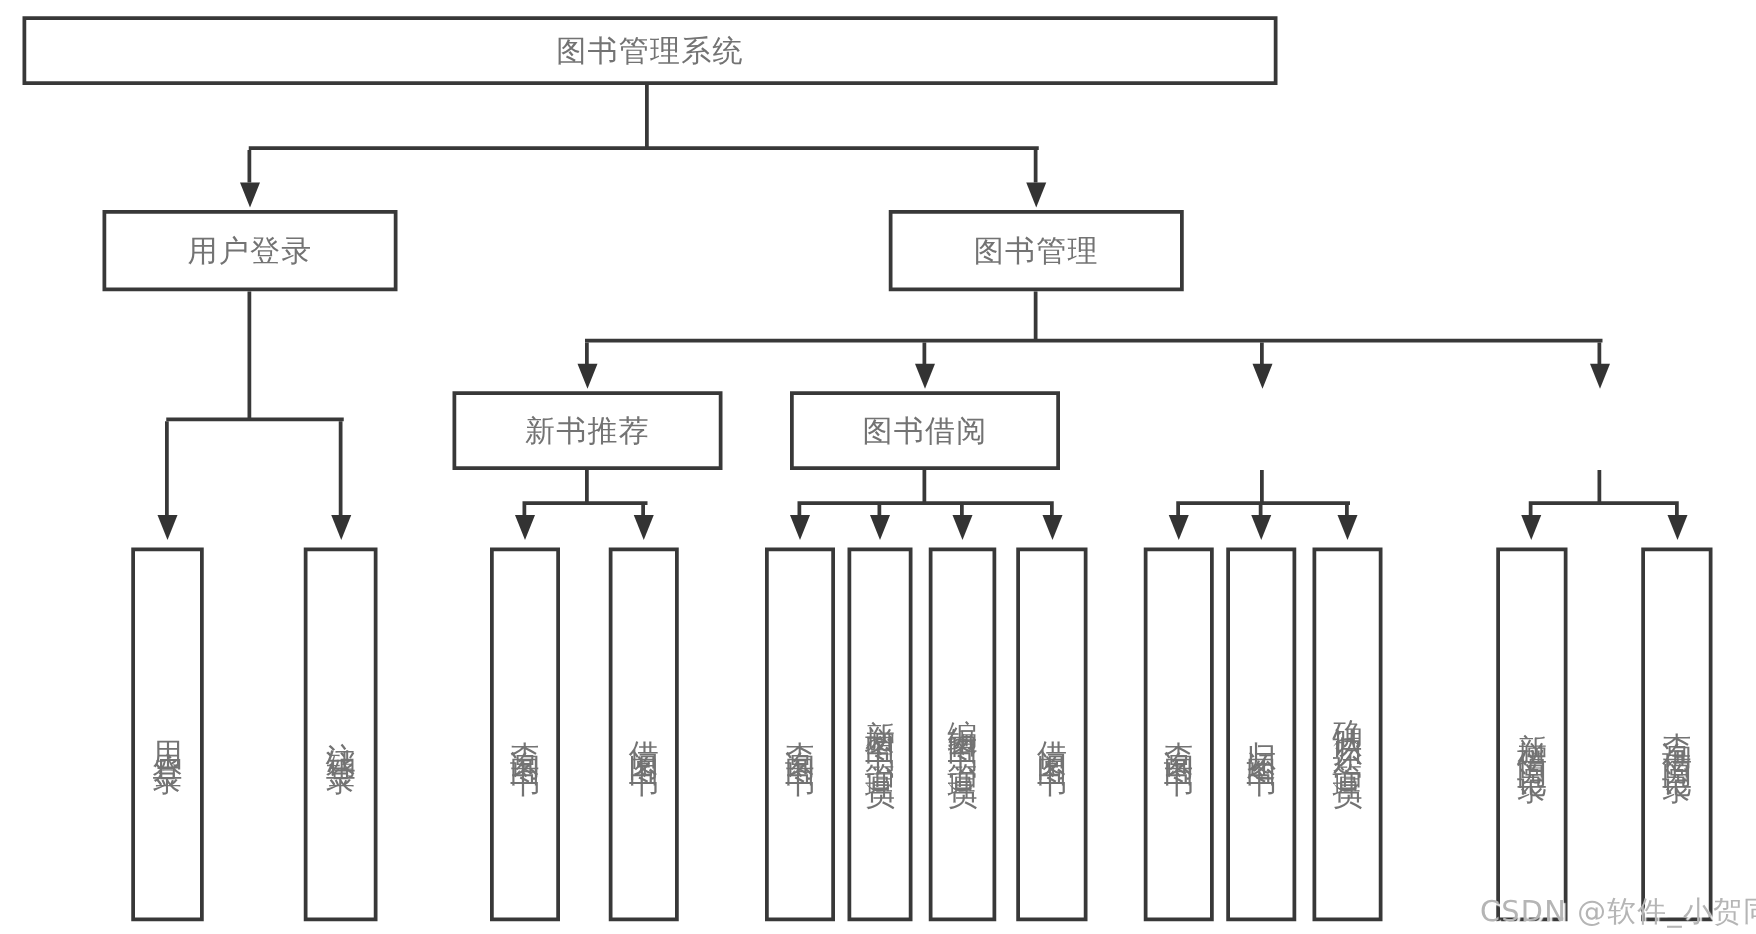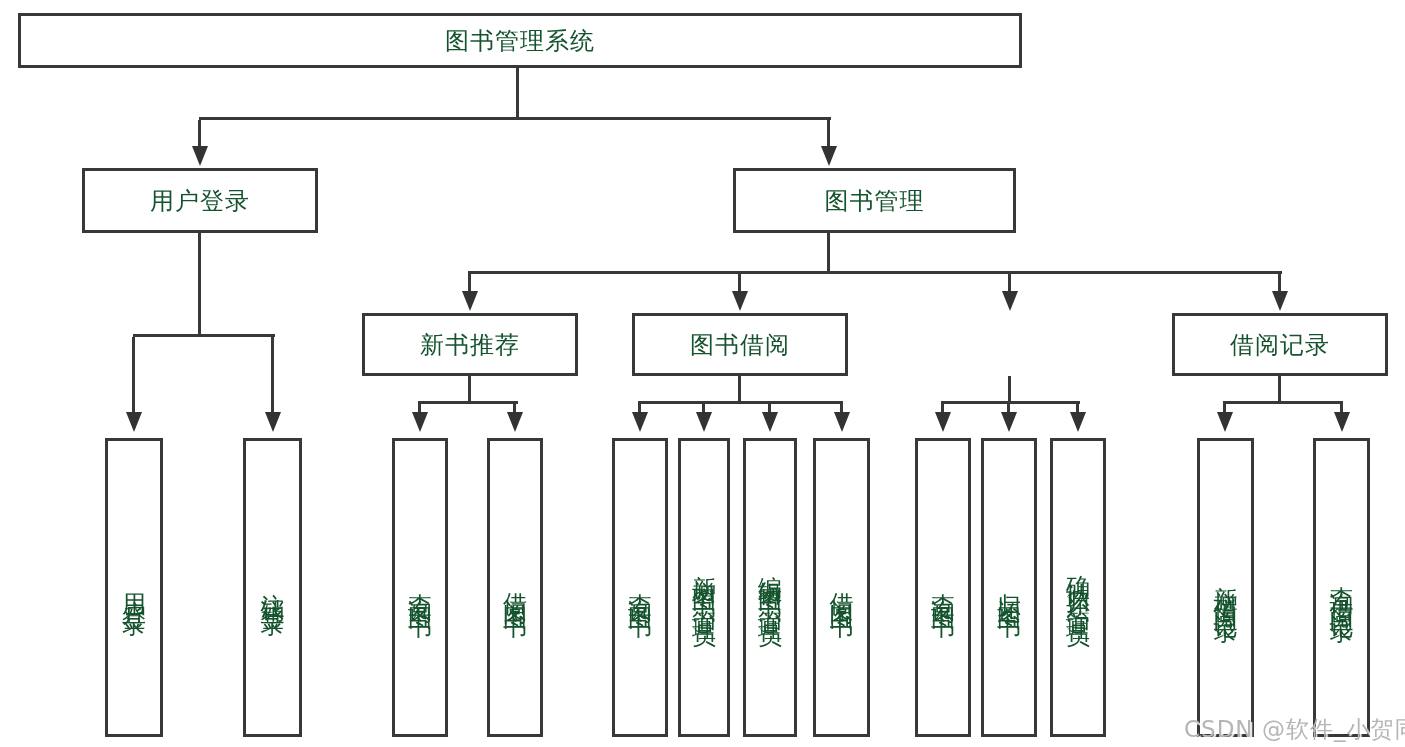--- a/index.html
+++ b/index.html
@@ -16,21 +16,21 @@
     overflow: hidden;
   }
   .box {
     position: absolute;
     box-sizing: border-box;
     border: 3px solid #383838;
     background: #ffffff;
     display: flex;
     align-items: center;
     justify-content: center;
-    color: #14532d;
+    color: #737373;
     font-size: 24px;
     line-height: 1;
     z-index: 2;
   }
   .box.h span {
     letter-spacing: 1px;
     white-space: nowrap;
   }
   .box.v span {
     writing-mode: vertical-rl;
@@ -68,32 +68,29 @@
 
 <div id="canvas">
 
   <div class="box h" style="left:18px;top:13px;width:1004px;height:55px">
     <span>图书管理系统</span>
   </div>
 
   <div class="box h" style="left:82px;top:168px;width:236px;height:65px">
     <span>用户登录</span>
   </div>
-  <div class="box h" style="left:733px;top:168px;width:283px;height:65px">
+  <div class="box h" style="left:711px;top:168px;width:236px;height:65px">
     <span>图书管理</span>
   </div>
 
   <div class="box h" style="left:362px;top:313px;width:216px;height:63px">
     <span>新书推荐</span>
   </div>
   <div class="box h" style="left:632px;top:313px;width:216px;height:63px">
     <span>图书借阅</span>
-  </div>
-  <div class="box h" style="left:1172px;top:313px;width:216px;height:63px">
-    <span>借阅记录</span>
   </div>
 
   <div class="box v" style="left:105px;top:438px;width:58px;height:299px">
     <span>用户登录</span>
   </div>
   <div class="box v" style="left:243px;top:438px;width:59px;height:299px">
     <span>注销登录</span>
   </div>
 
   <div class="box v" style="left:392px;top:438px;width:56px;height:299px">

